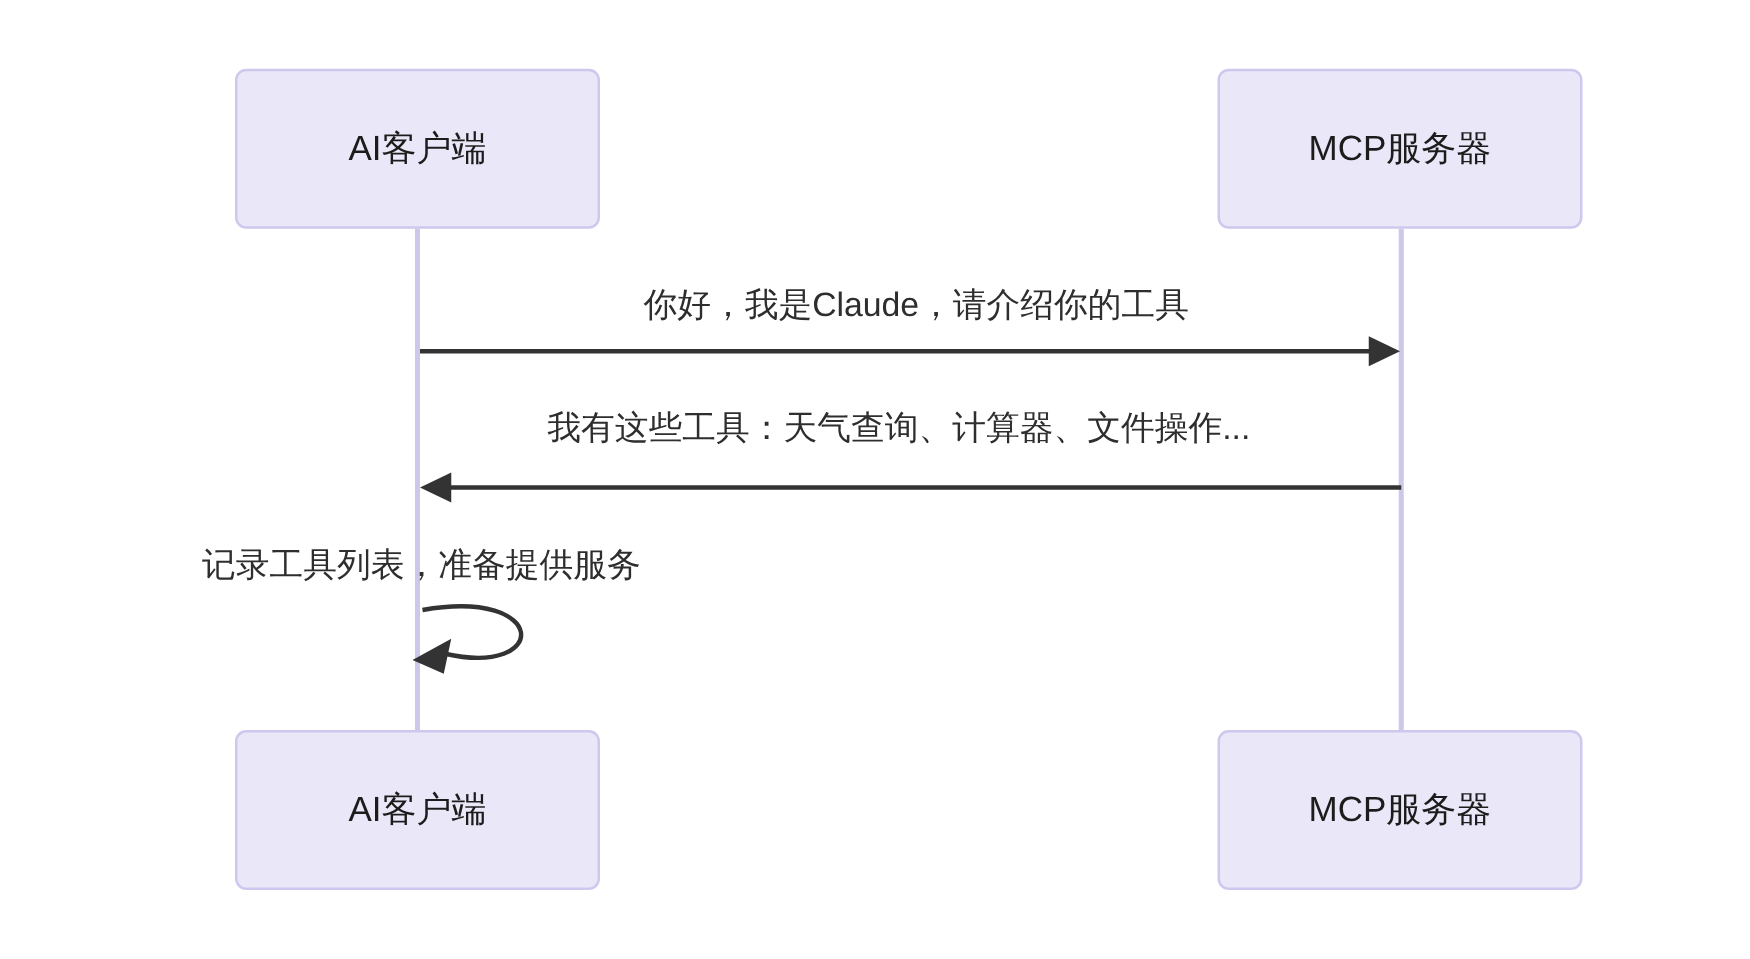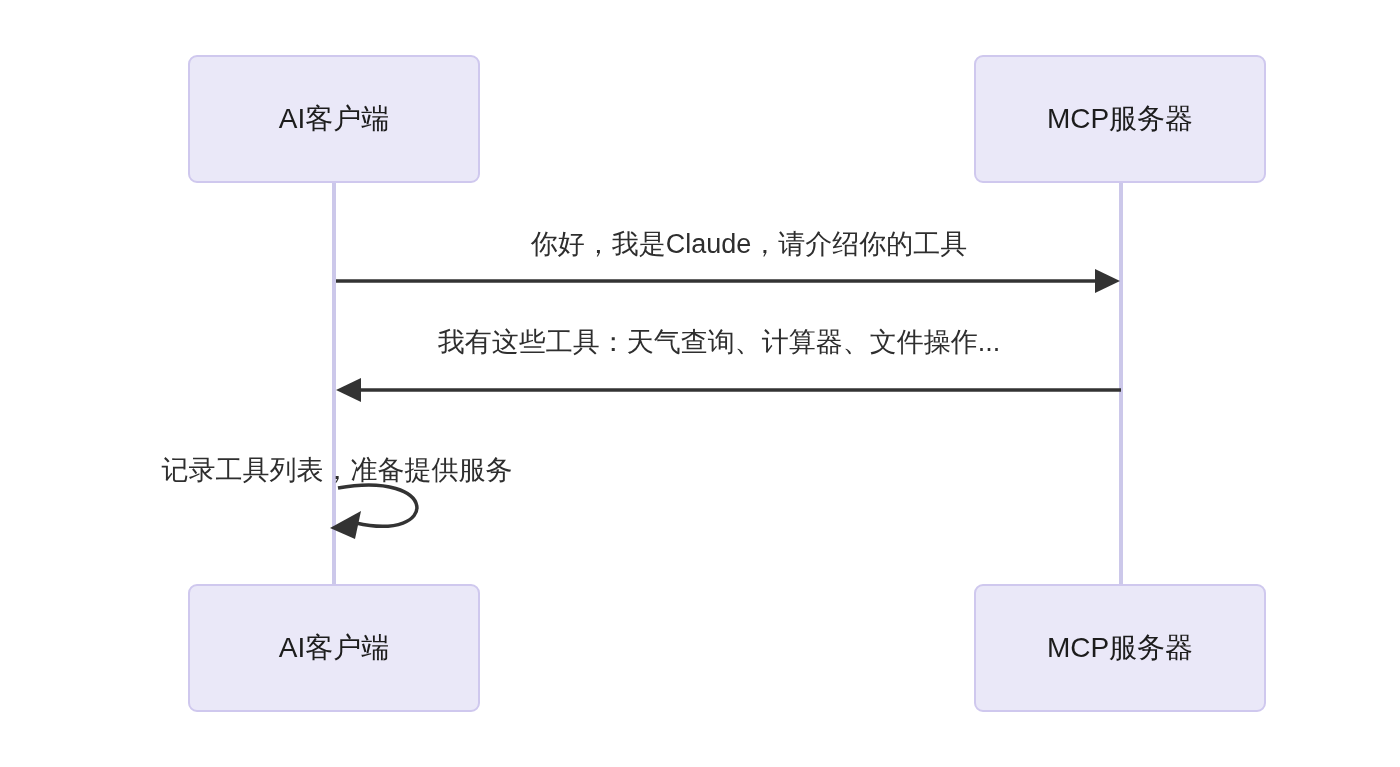--- a/index.html
+++ b/index.html
@@ -41,23 +41,23 @@
   .actor-bottom-left { left: 188px; top: 584px; }
   .actor-bottom-right{ left: 974px; top: 584px; }
 
   .msg-label {
     position: absolute;
     color: #2e2e2e;
     font-size: 27px;
     white-space: nowrap;
     text-align: center;
   }
-  .msg-1 { left: 356px; width: 786px; top: 226px; }
+  .msg-1 { left: 340px; width: 786px; top: 226px; }
   .msg-2 { left: 326px; width: 786px; top: 324px; }
-  .msg-self { left: 37px; width: 600px; top: 452px; }
+  .msg-self { left: 37px; width: 600px; top: 434px; }
 </style>
 </head>
 <body>
 
 <div class="canvas">
 
   <svg class="diagram-svg" viewBox="0 0 1400 767" xmlns="http://www.w3.org/2000/svg">
 
     <line x1="334" y1="183" x2="334" y2="586" stroke="#ccc8ea" stroke-width="4"></line>
     <line x1="1121" y1="183" x2="1121" y2="586" stroke="#ccc8ea" stroke-width="4"></line>

